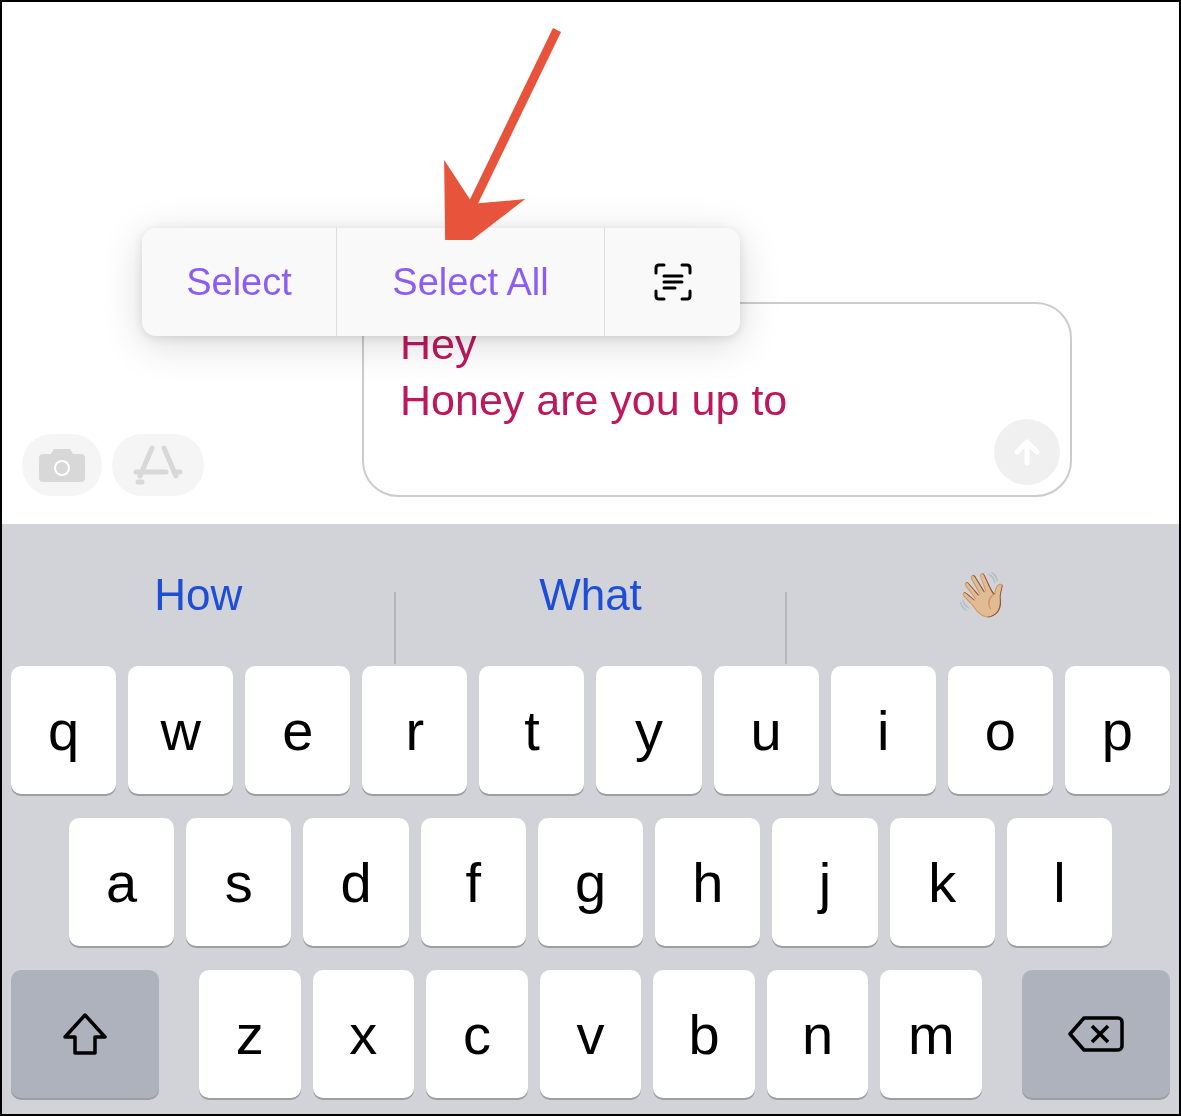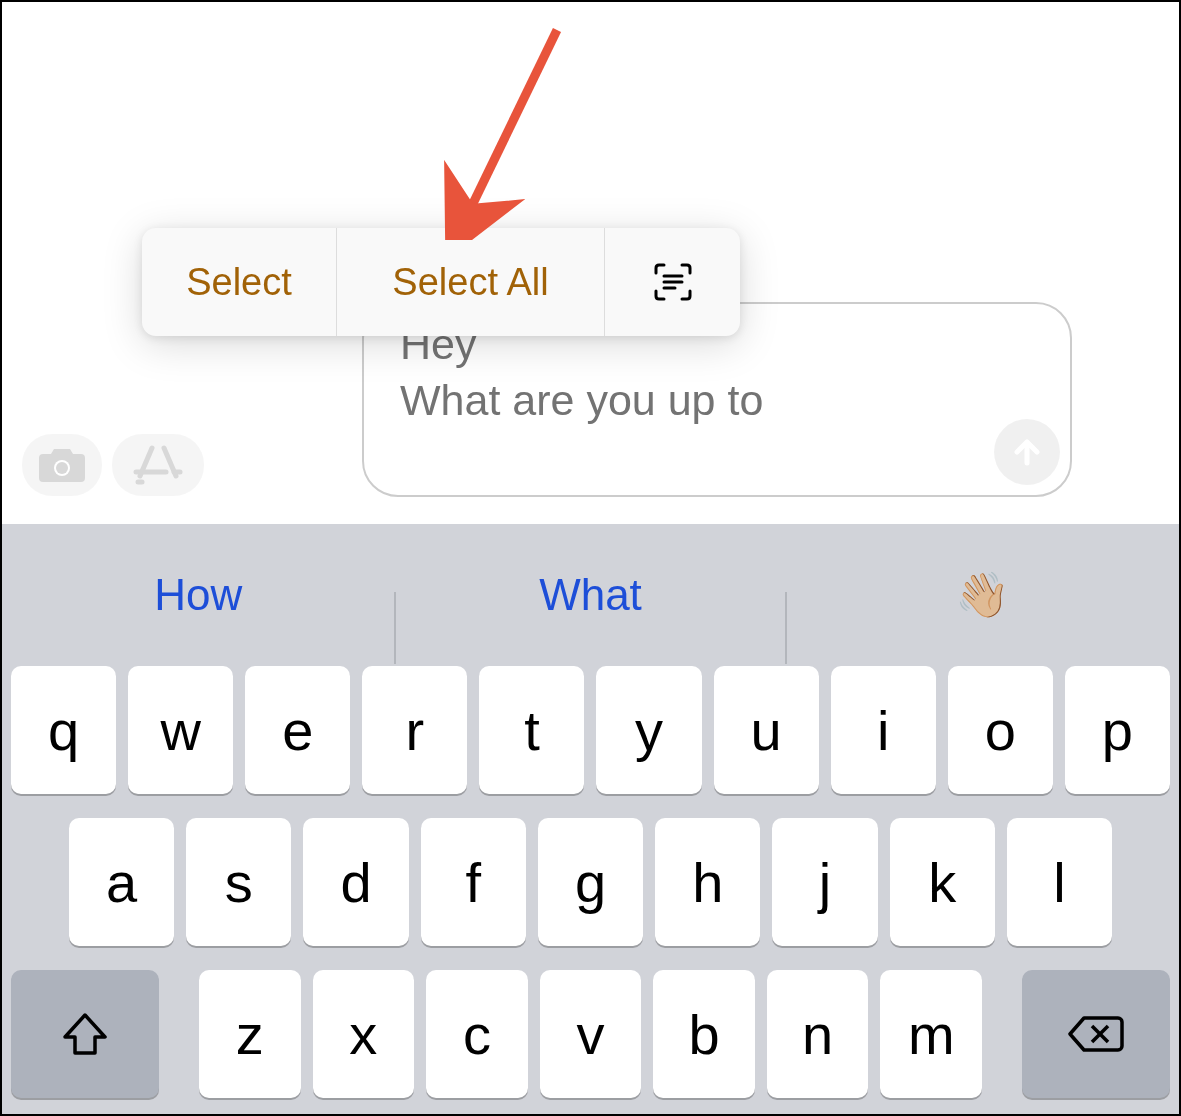--- a/index.html
+++ b/index.html
@@ -24,21 +24,21 @@
       border-radius: 14px;
       display: flex;
       box-shadow: 0 8px 40px rgba(0,0,0,0.15), 0 2px 10px rgba(0,0,0,0.1);
       z-index: 10;
     }
     .context-menu-item {
       display: flex;
       align-items: center;
       justify-content: center;
       font-size: 38px;
-      color: #a16207;
+      color: #8b5cf6;
       border-right: 1px solid #ddd;
       cursor: pointer;
     }
     .context-menu-item:nth-child(1) { width: 195px; }
     .context-menu-item:nth-child(2) { width: 268px; }
     .context-menu-item:nth-child(3) { width: 135px; border-right: none; }
     
     
     .annotation-arrow {
       position: absolute;
@@ -75,21 +75,21 @@
       position: absolute;
       top: 0px;
       left: 360px;
       width: 710px;
       height: 195px;
       border: 2px solid #ccc;
       border-radius: 36px;
       padding: 12px 80px 12px 36px;
       font-size: 43px;
       line-height: 56px;
-      color: #737373;
+      color: #be185d;
     }
     .text-line { position: relative; }
     .cursor {
       display: inline-block;
       width: 3px;
       height: 48px;
       background: #0a7aff;
       vertical-align: middle;
       margin-left: -2px;
       position: relative;
@@ -214,21 +214,21 @@
       <line x1="20" y1="6" x2="8" y2="34"></line>
       <line x1="32" y1="6" x2="44" y2="34"></line>
       <line x1="4" y1="30" x2="34" y2="30"></line>
       <line x1="42" y1="30" x2="48" y2="30"></line>
       <line x1="6" y1="40" x2="10" y2="40"></line>
     </svg>
   </div>
 
   <div class="text-input">
     <div class="text-line">Hey</div>
-    <div class="text-line">What are you up to</div>
+    <div class="text-line">Honey are you up to</div>
     <div class="send-btn">
       <svg width="34" height="34" viewBox="0 0 34 34" fill="none" stroke="#fff" stroke-width="5" stroke-linecap="round" stroke-linejoin="round">
         <line x1="17" y1="28" x2="17" y2="8"></line>
         <polyline points="7,17 17,7 27,17"></polyline>
       </svg>
     </div>
   </div>
 </div>
 
 <div class="keyboard">

